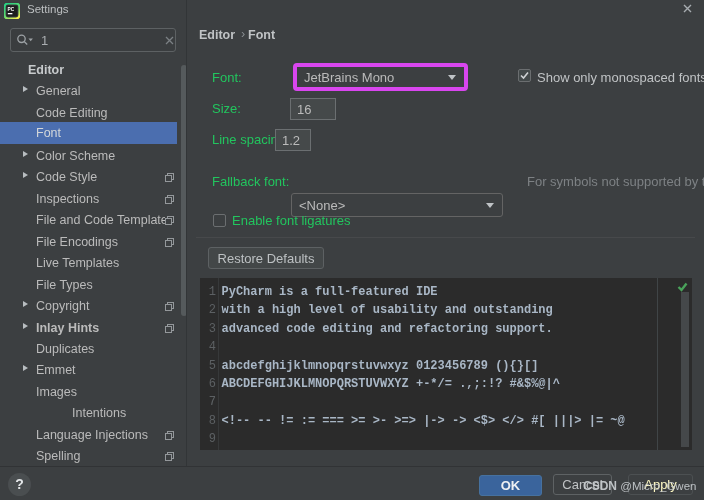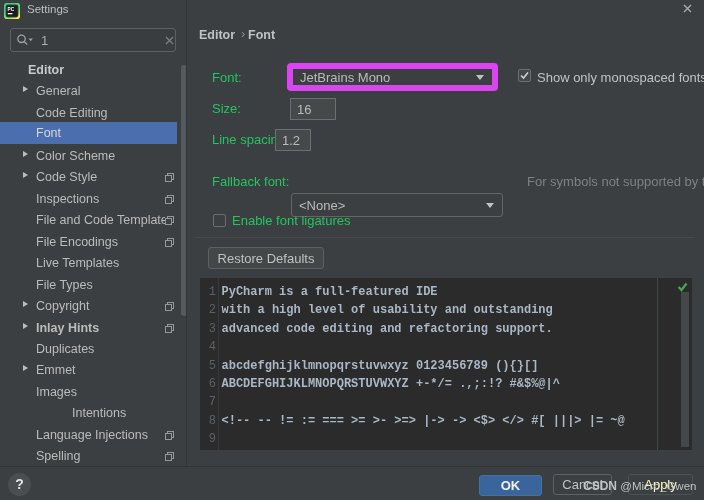--- a/index.html
+++ b/index.html
@@ -130,21 +130,21 @@
 
   <div class="abs" style="left:186px; top:0; width:1px; height:466px; background:#323537;"></div>
 
   <div class="abs" style="left:8px; top:473px; width:23px; height:23px; border-radius:50%; background:#4a4e50; color:#e3e6e8; text-align:center; line-height:23px; font-size:14px; font-weight:bold;">?</div>
 
   <div class="lbl" style="left:199px; top:28px; font-weight:bold; font-size:12.5px; color:#c0c3c5;">Editor</div>
   <div class="lbl" style="left:241px; top:27px; color:#8a8f93; font-size:12.5px;">›</div>
   <div class="lbl" style="left:248px; top:28px; font-weight:bold; font-size:12.5px; color:#c0c3c5;">Font</div>
 
   <div class="lbl" style="left:212px; top:70px;">Font:</div>
-  <div class="combo" style="left:287px; top:63px; width:211px; height:28px; border:6px solid #d946ef; border-radius:4px; background:#3c3f41;">
+  <div class="combo" style="left:293px; top:63px; width:175px; height:28px; border:4px solid #d946ef; border-radius:4px; background:#3c3f41;">
     <span class="txt">JetBrains Mono</span>
       <span class="carr"></span>
   </div>
   <div class="cbox" style="left:518px; top:69px;">
     <svg width="11" height="11" viewBox="0 0 11 11" style="position:absolute; left:0; top:0;">
         <path d="M2 5.5 L4.5 8 L9 2.5" stroke="#cfd2d4" stroke-width="1.6" fill="none"></path>
       </svg>
   </div>
   <div class="lbl" style="left:537px; top:70px; color:#c0c3c5;">Show only monospaced fonts</div>
 

